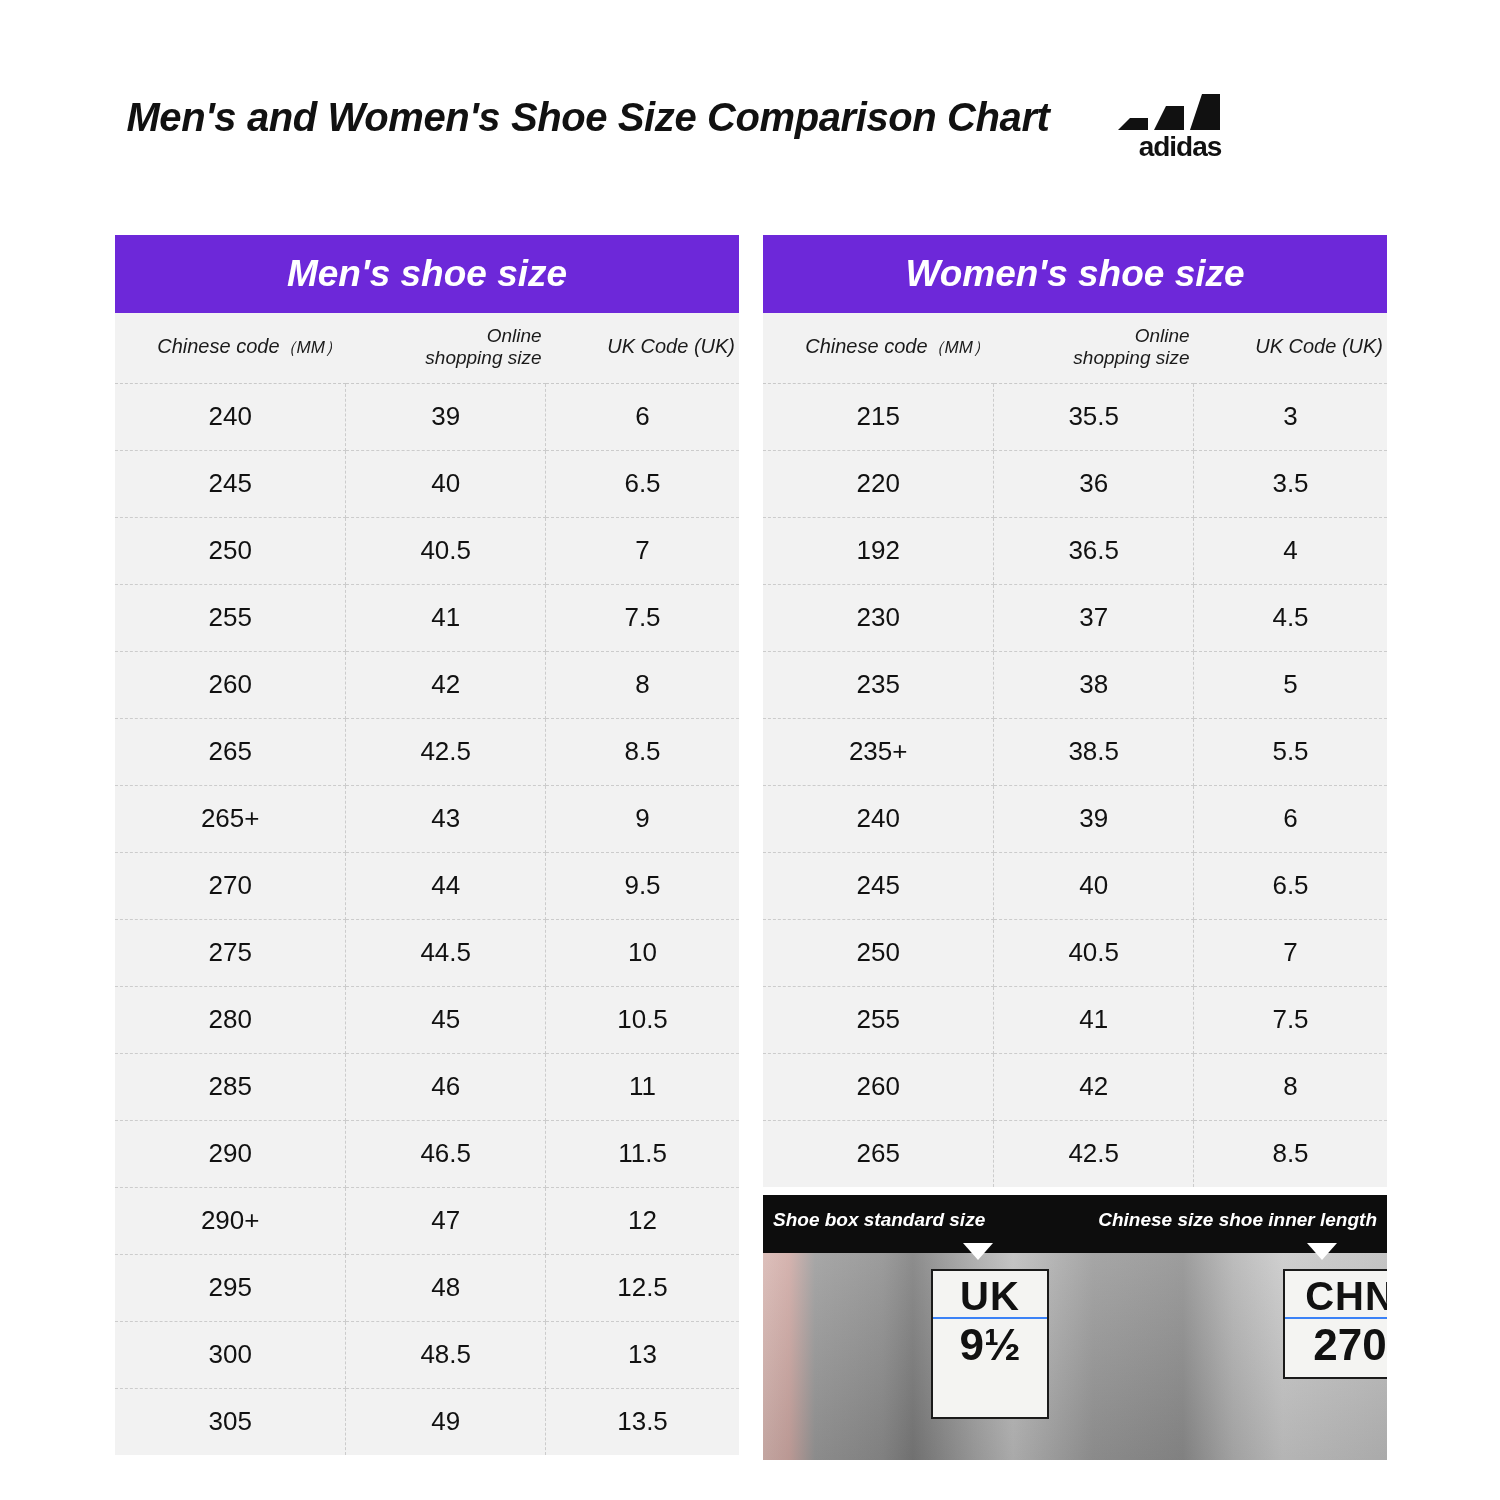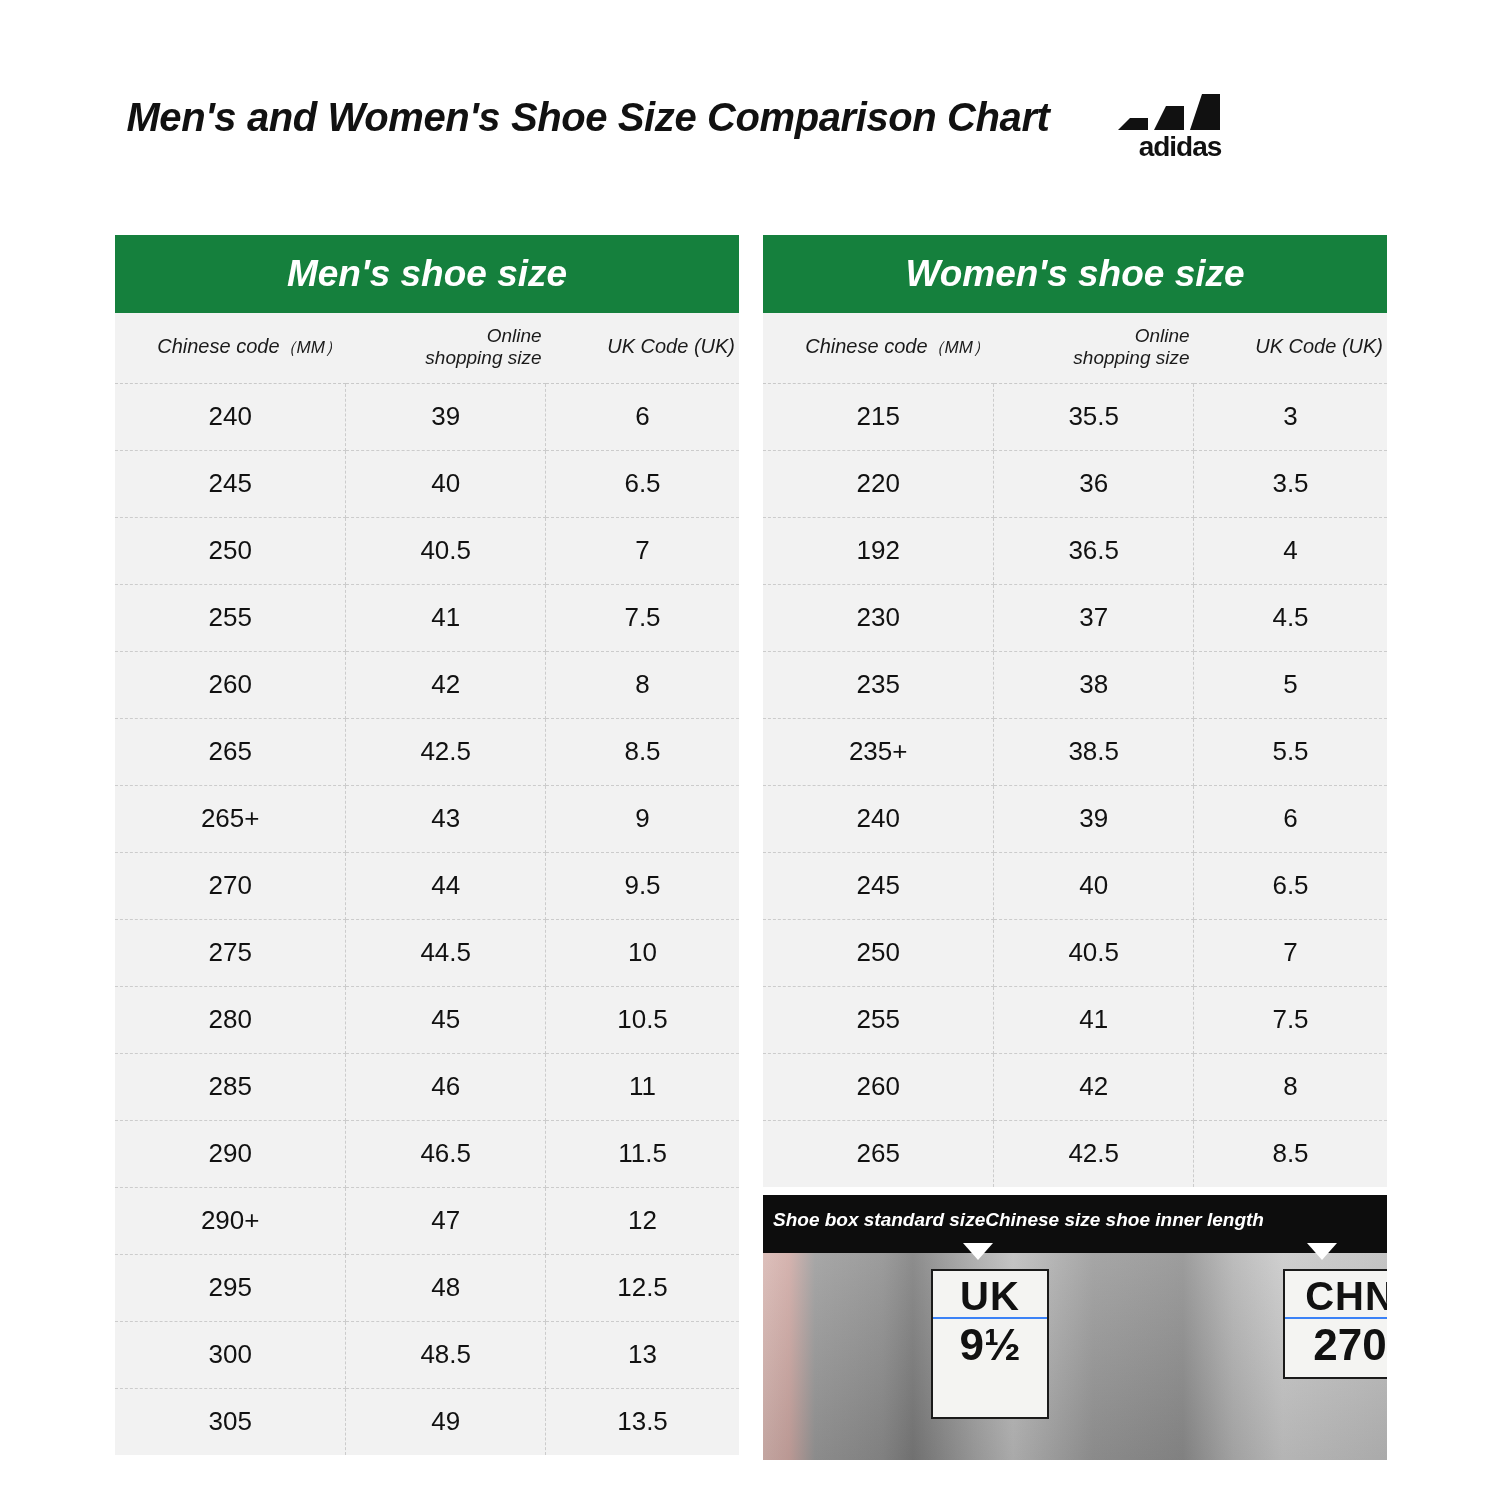--- a/index.html
+++ b/index.html
@@ -45,21 +45,21 @@
     position: absolute;
     top: 235px;
     left: 115px;
     width: 1272px;
     display: flex;
     gap: 24px;
   }
   .table-col { width: 624px; }
 
   .tbl-head {
-    background: #15803d;
+    background: #6d28d9;
     color: #ffffff;
     height: 78px;
     display: flex;
     align-items: center;
     justify-content: center;
   }
   .tbl-head-text {
     font-size: 37px;
     font-weight: bold;
     font-style: italic;
@@ -113,21 +113,21 @@
     margin-top: 8px;
     width: 624px;
     height: 265px;
     background: #0d0d0d;
     overflow: hidden;
   }
   .photo-labels {
     position: relative;
     z-index: 5;
     display: flex;
-    justify-content: flex-start;
+    justify-content: space-between;
     padding: 14px 10px 0 10px;
   }
   .photo-labels span {
     color: #ffffff;
     font-size: 19px;
     font-style: italic;
     font-weight: bold;
     white-space: nowrap;
   }
   .arrow {

